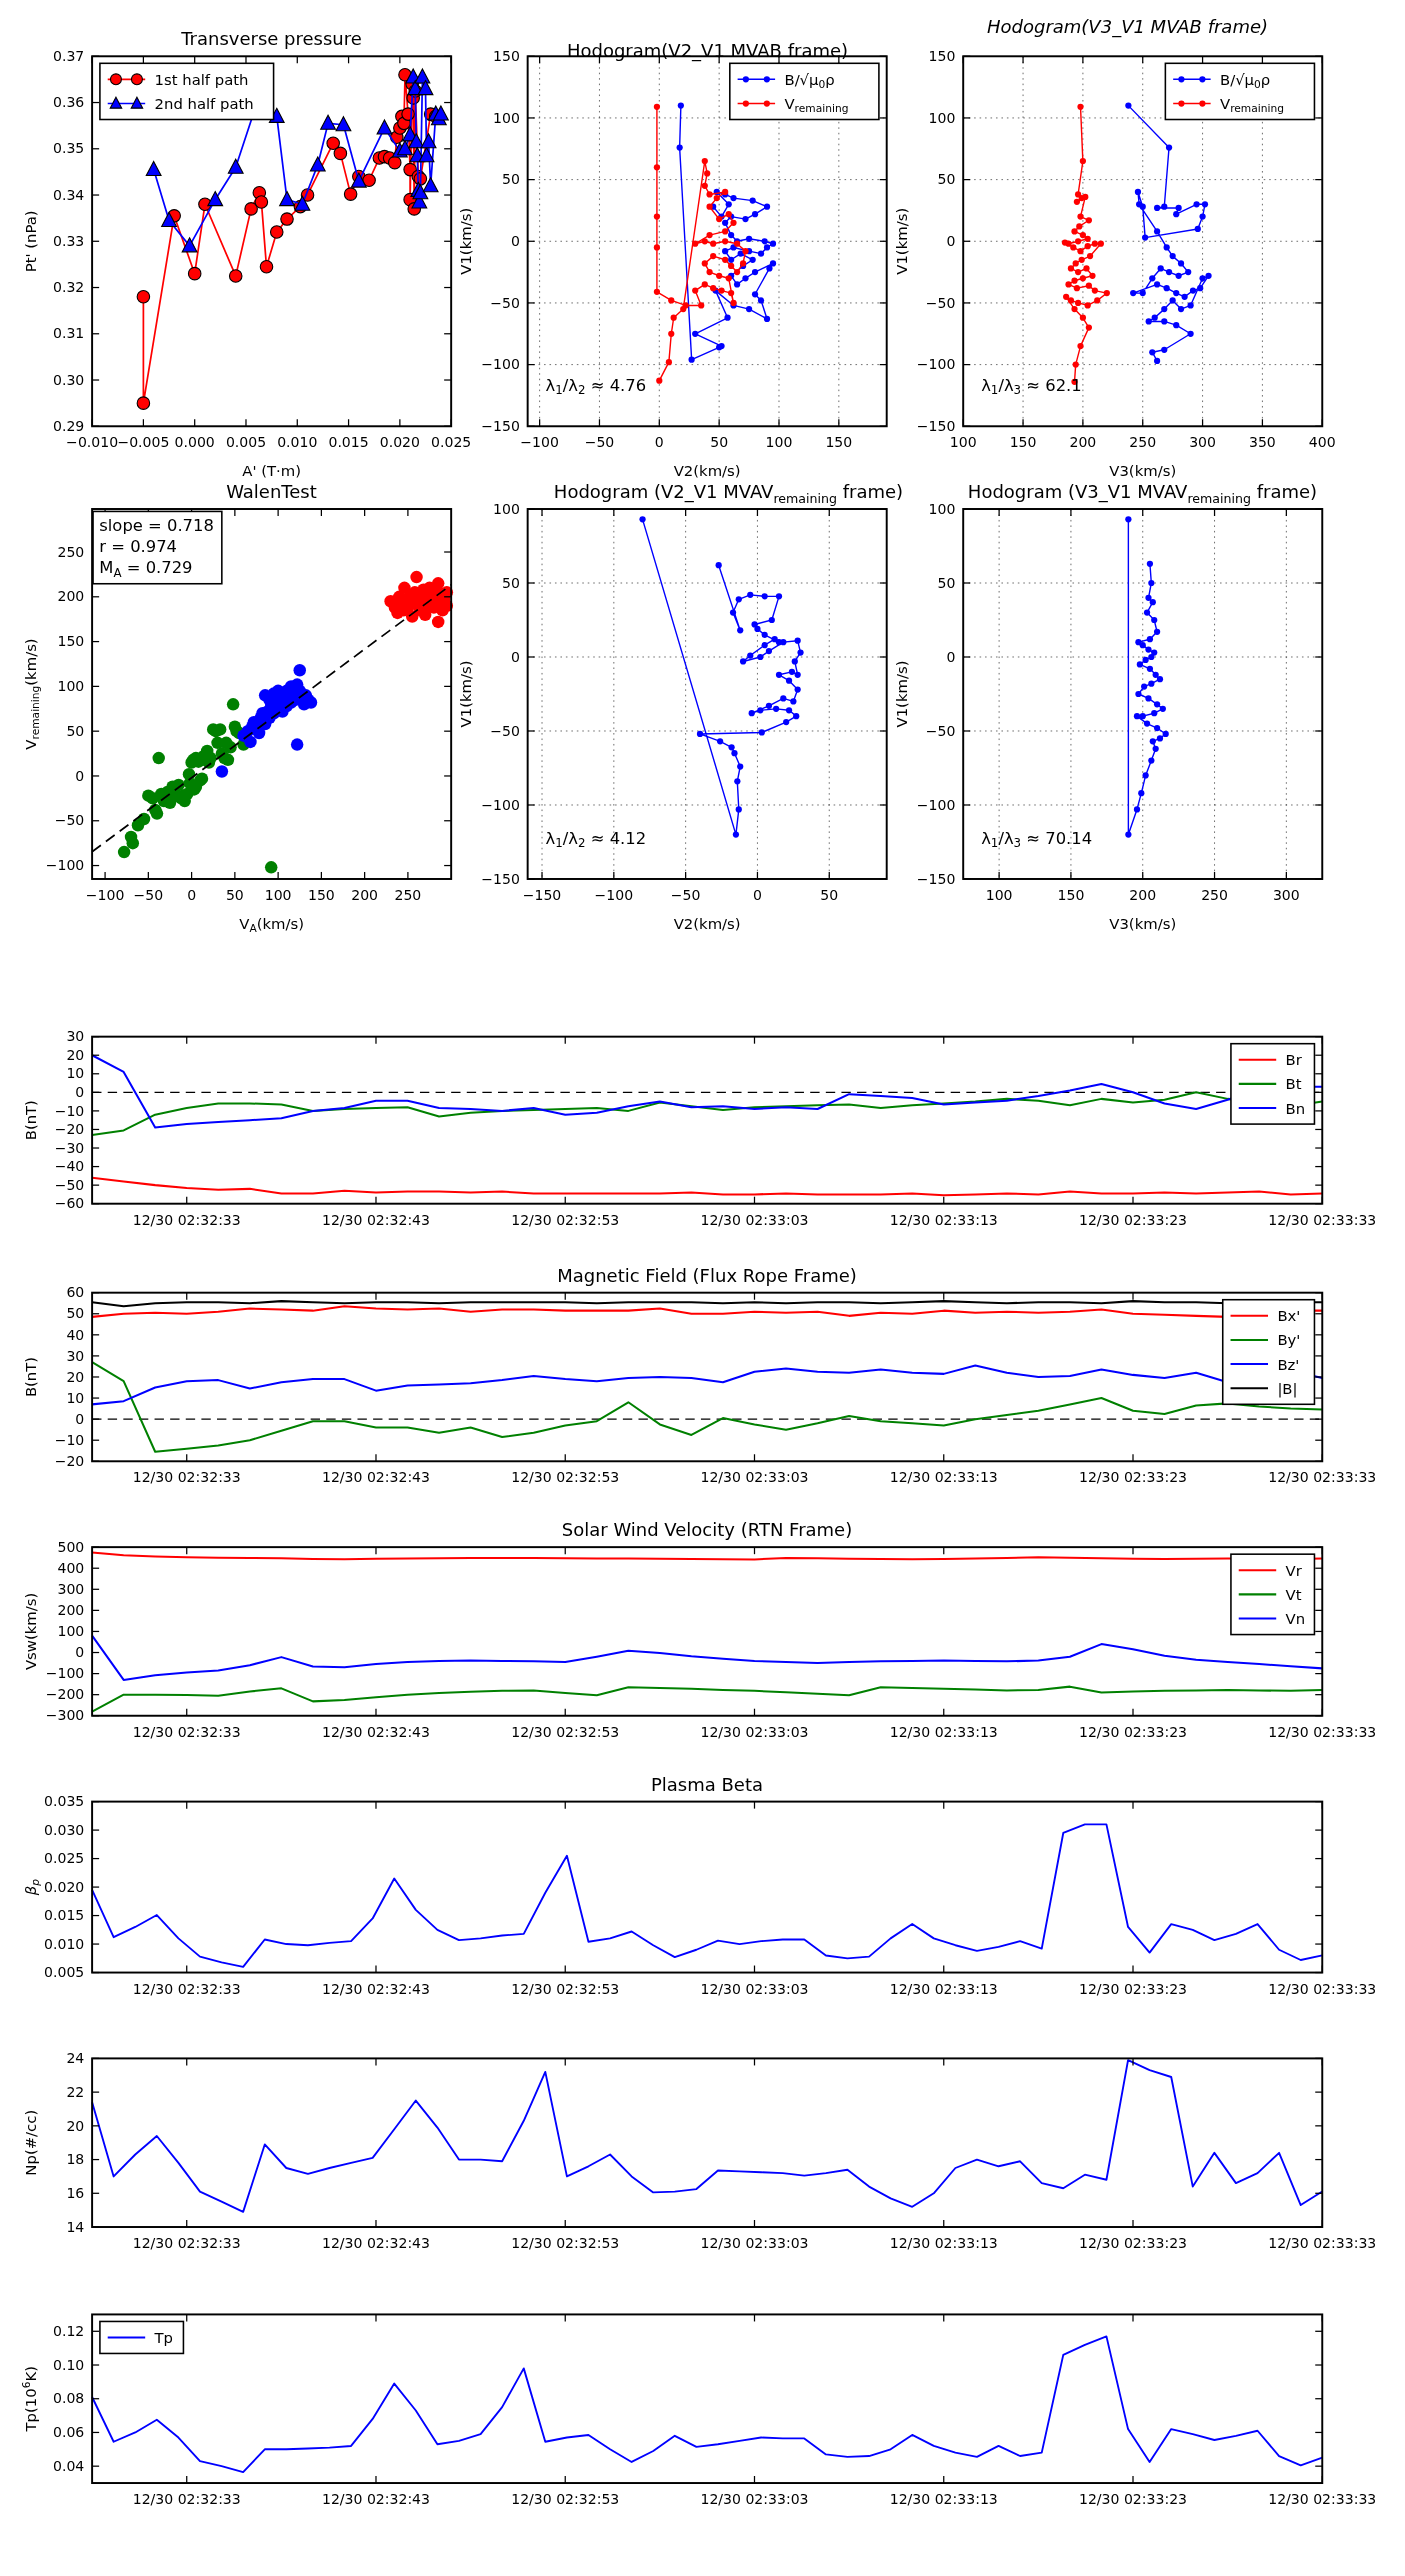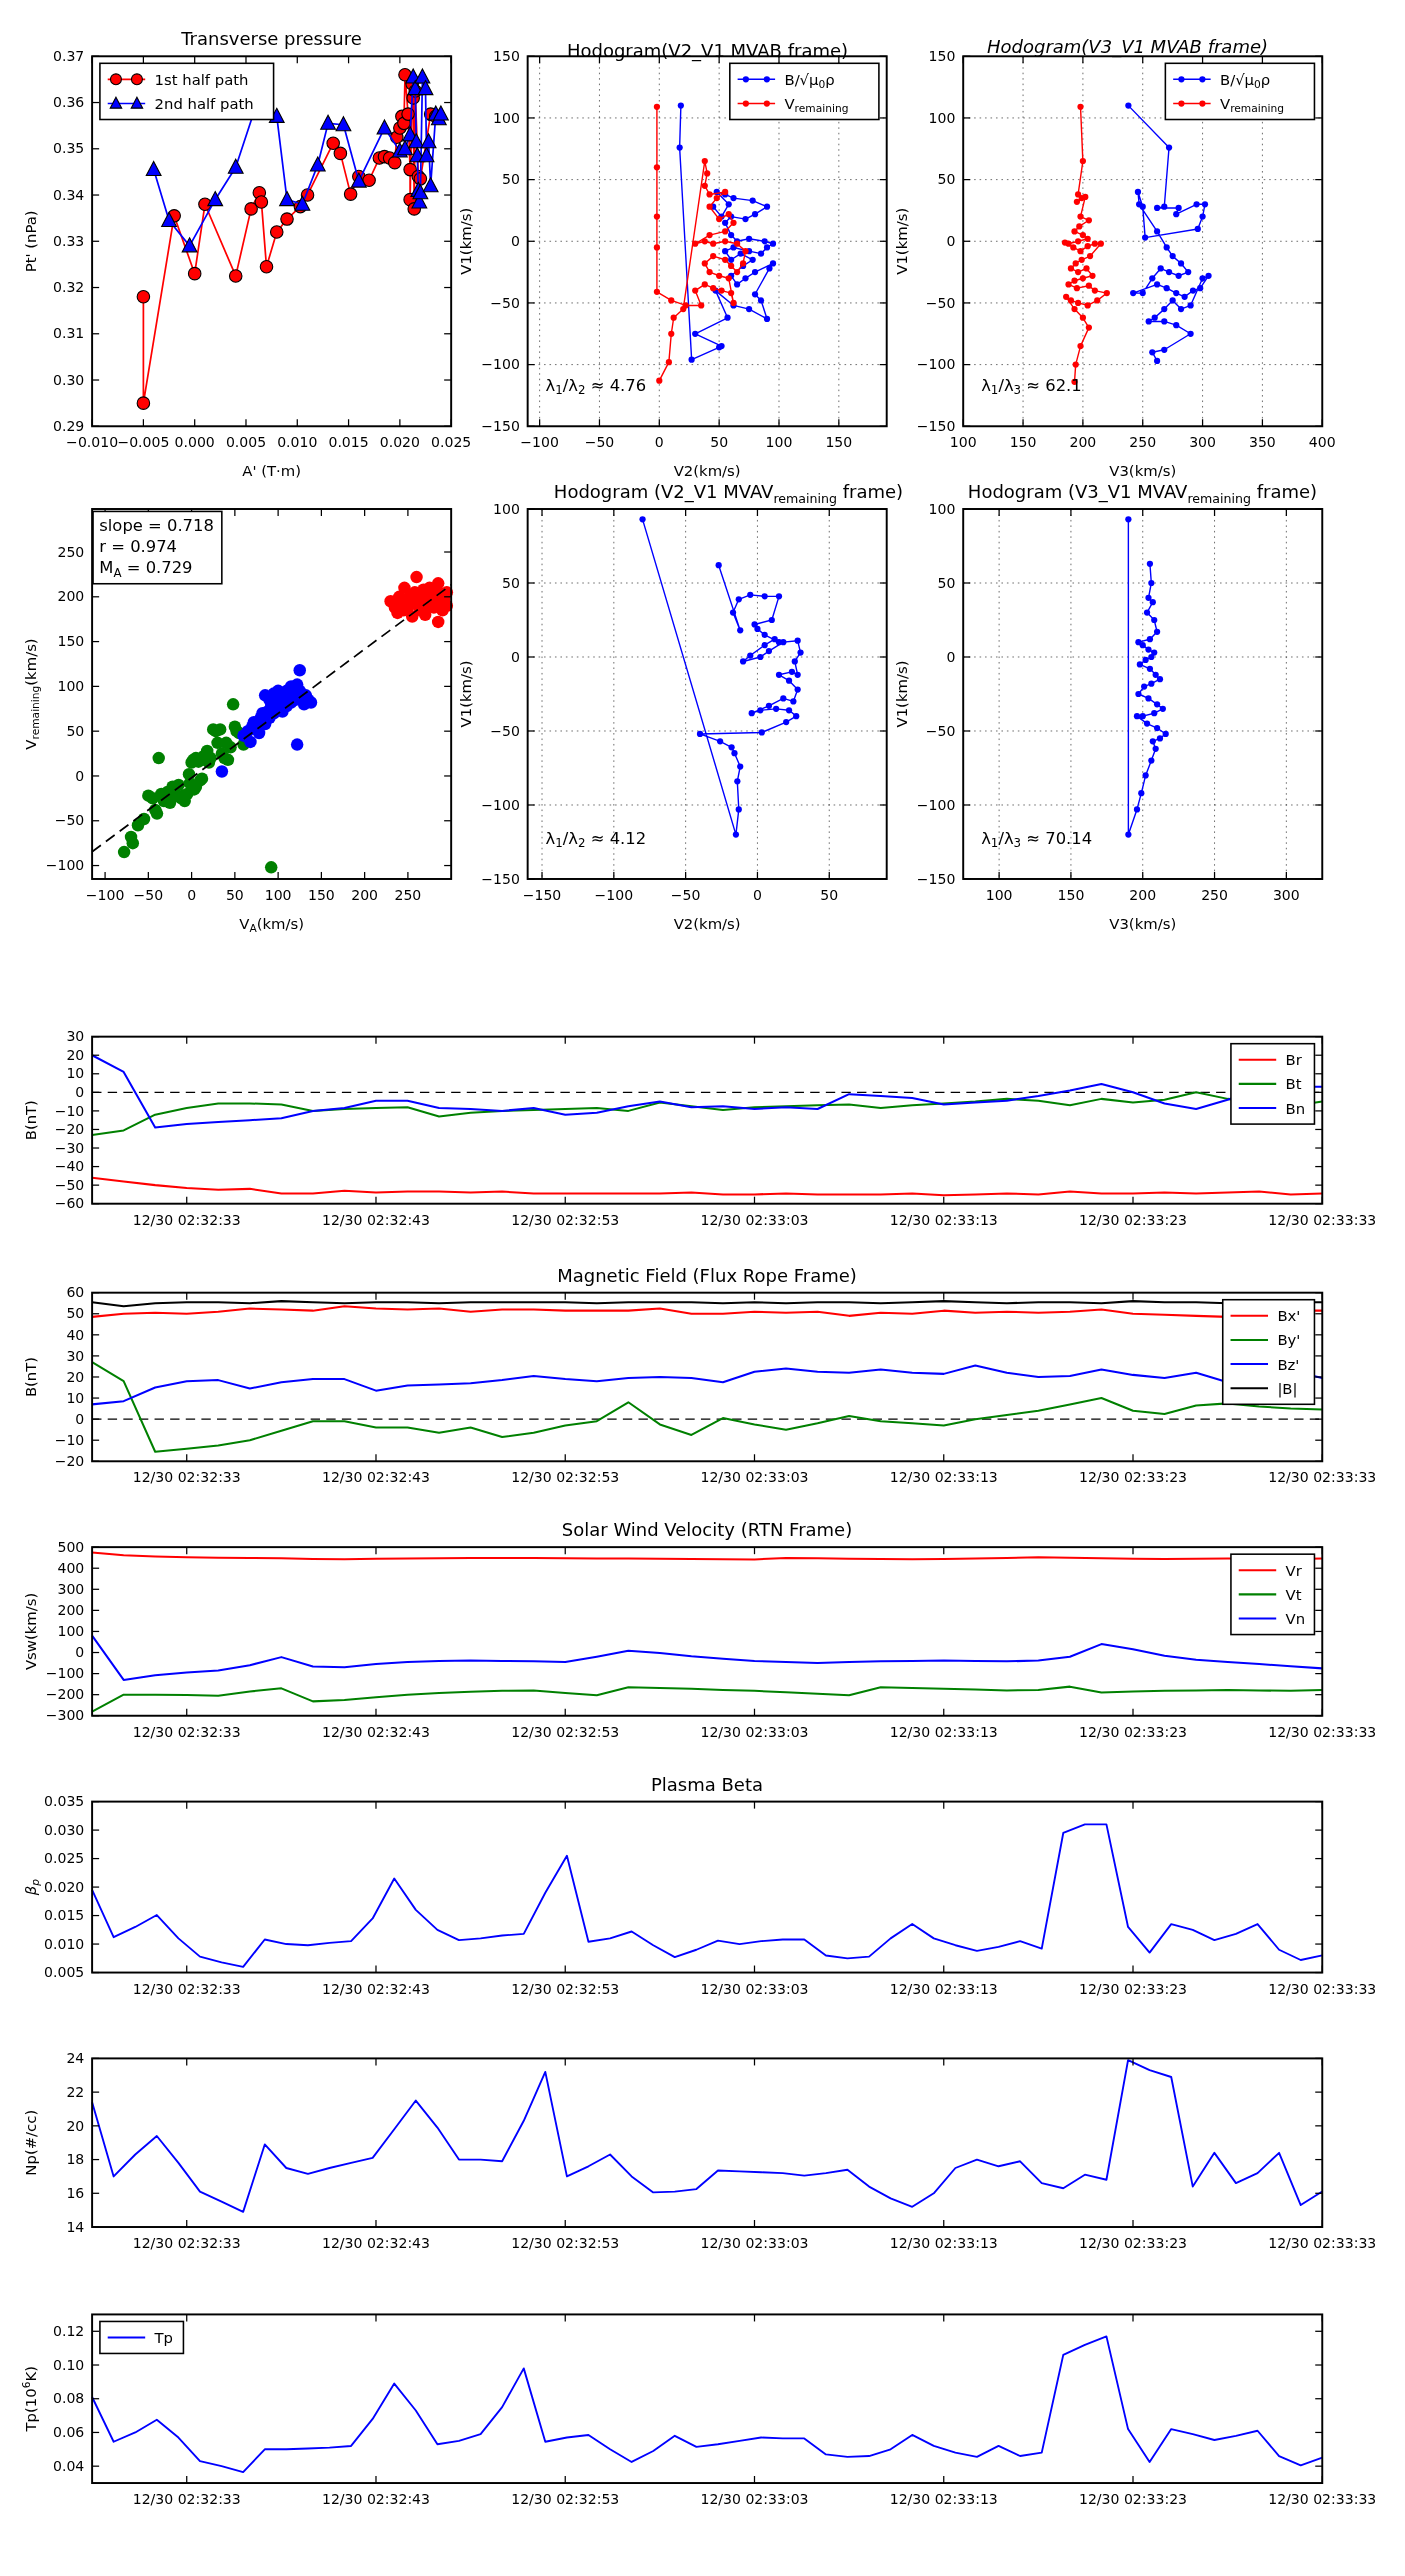--- a/index.html
+++ b/index.html
@@ -1149,22 +1149,25 @@
       <line x1="138" y1="2994.5" x2="186" y2="2994.5" stroke="#0000ff" stroke-width="2.4"></line>
       <text x="198" y="3001.5" font-size="19" font-family="DejaVu Sans, sans-serif" fill="#000" text-anchor="start"><tspan dy="0" font-size="19">Tp</tspan></text>
     </svg>
 
   <div class="panel" style="left:92px;top:56px;width:359px;height:370px;">
     <div class="panel-title">Transverse pressure</div>
   </div>
   <div class="panel" style="left:528px;top:68px;width:359px;height:370px;">
     <div class="panel-title">Hodogram(V2_V1 MVAB frame)</div>
   </div>
-  <div class="panel" style="left:963px;top:64px;width:329px;height:370px;font-style:italic;">
+  <div class="panel" style="left:963px;top:44px;width:329px;height:370px;font-style:italic;">
     <div class="panel-title">Hodogram(V3_V1 MVAB frame)</div>
+  </div>
+  <div class="panel" style="left:92px;top:509px;width:359px;height:370px;">
+    <div class="panel-title">WalenTest</div>
   </div>
   <div class="panel" style="left:528px;top:509px;width:359px;height:370px;margin-left:21px;">
     <div class="panel-title">Hodogram (V2_V1 MVAV<sub>remaining</sub> frame)</div>
   </div>
   <div class="panel" style="left:963px;top:509px;width:359px;height:370px;">
     <div class="panel-title">Hodogram (V3_V1 MVAV<sub>remaining</sub> frame)</div>
   </div>
   <div class="panel" style="left:92px;top:1293px;width:1230px;height:169px;">
     <div class="panel-title">Magnetic Field (Flux Rope Frame)</div>
   </div>

